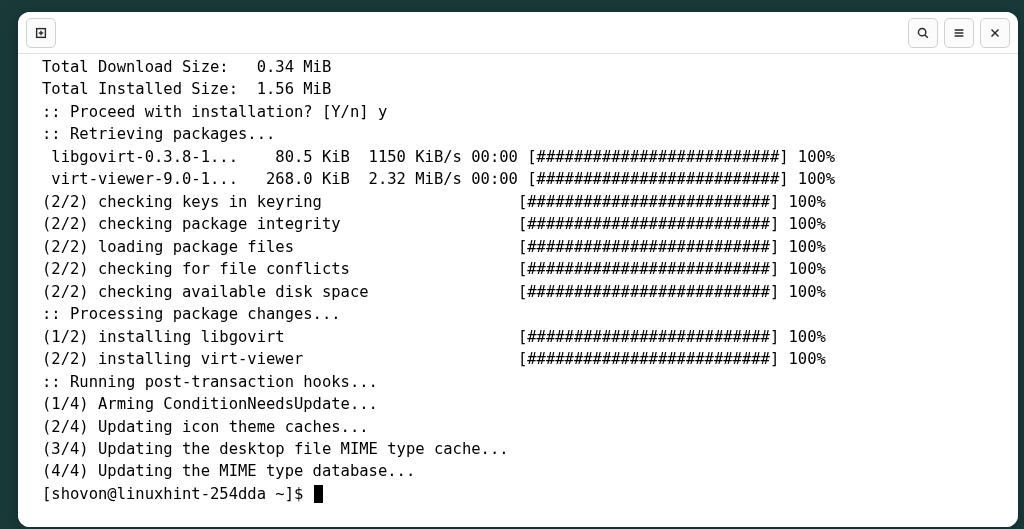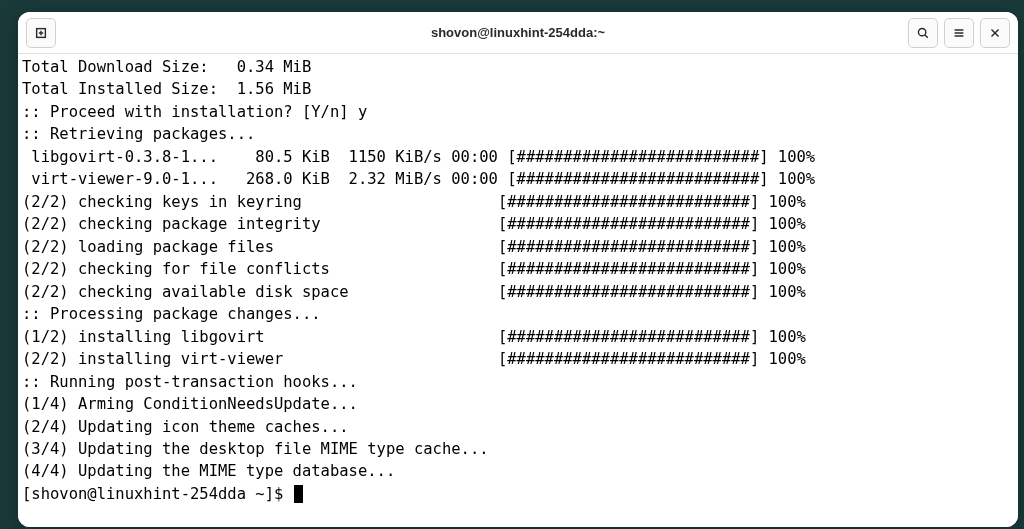--- a/index.html
+++ b/index.html
@@ -62,21 +62,21 @@
   flex: 1;
   background: #ffffff;
   padding: 2px 4px;
   font-family: "DejaVu Sans Mono", "Liberation Mono", monospace;
   font-size: 15.5px;
   line-height: 1.45;
   color: #000000;
   white-space: pre;
   overflow: hidden;
 }
-.line { display: block; }
+.line { display: block; margin-left: 20px; }
 .cursor {
   display: inline-block;
   width: 9px;
   height: 18px;
   background: #000000;
   vertical-align: text-bottom;
   margin-left: 1px;
 }
 </style>
 </head>
@@ -86,21 +86,20 @@
   <div class="titlebar">
     <div class="titlebar-left">
       <div class="hb-btn">
         <svg viewBox="0 0 16 16" fill="none" stroke="#2a2a2a" stroke-width="1.6">
           <rect x="3" y="3" width="10" height="10"></rect>
           <line x1="8" y1="5.5" x2="8" y2="10.5"></line>
           <line x1="5.5" y1="8" x2="10.5" y2="8"></line>
         </svg>
       </div>
     </div>
-    <div class="titlebar-center">shovon@linuxhint-254dda:~</div>
     <div class="titlebar-right">
       <div class="hb-btn">
         <svg viewBox="0 0 16 16" fill="none" stroke="#2a2a2a" stroke-width="1.6">
           <circle cx="7" cy="7" r="4.2"></circle>
           <line x1="10.2" y1="10.2" x2="13.5" y2="13.5"></line>
         </svg>
       </div>
       <div class="hb-btn">
         <svg viewBox="0 0 16 16" fill="none" stroke="#2a2a2a" stroke-width="1.6">
           <line x1="3" y1="4.5" x2="13" y2="4.5"></line>

